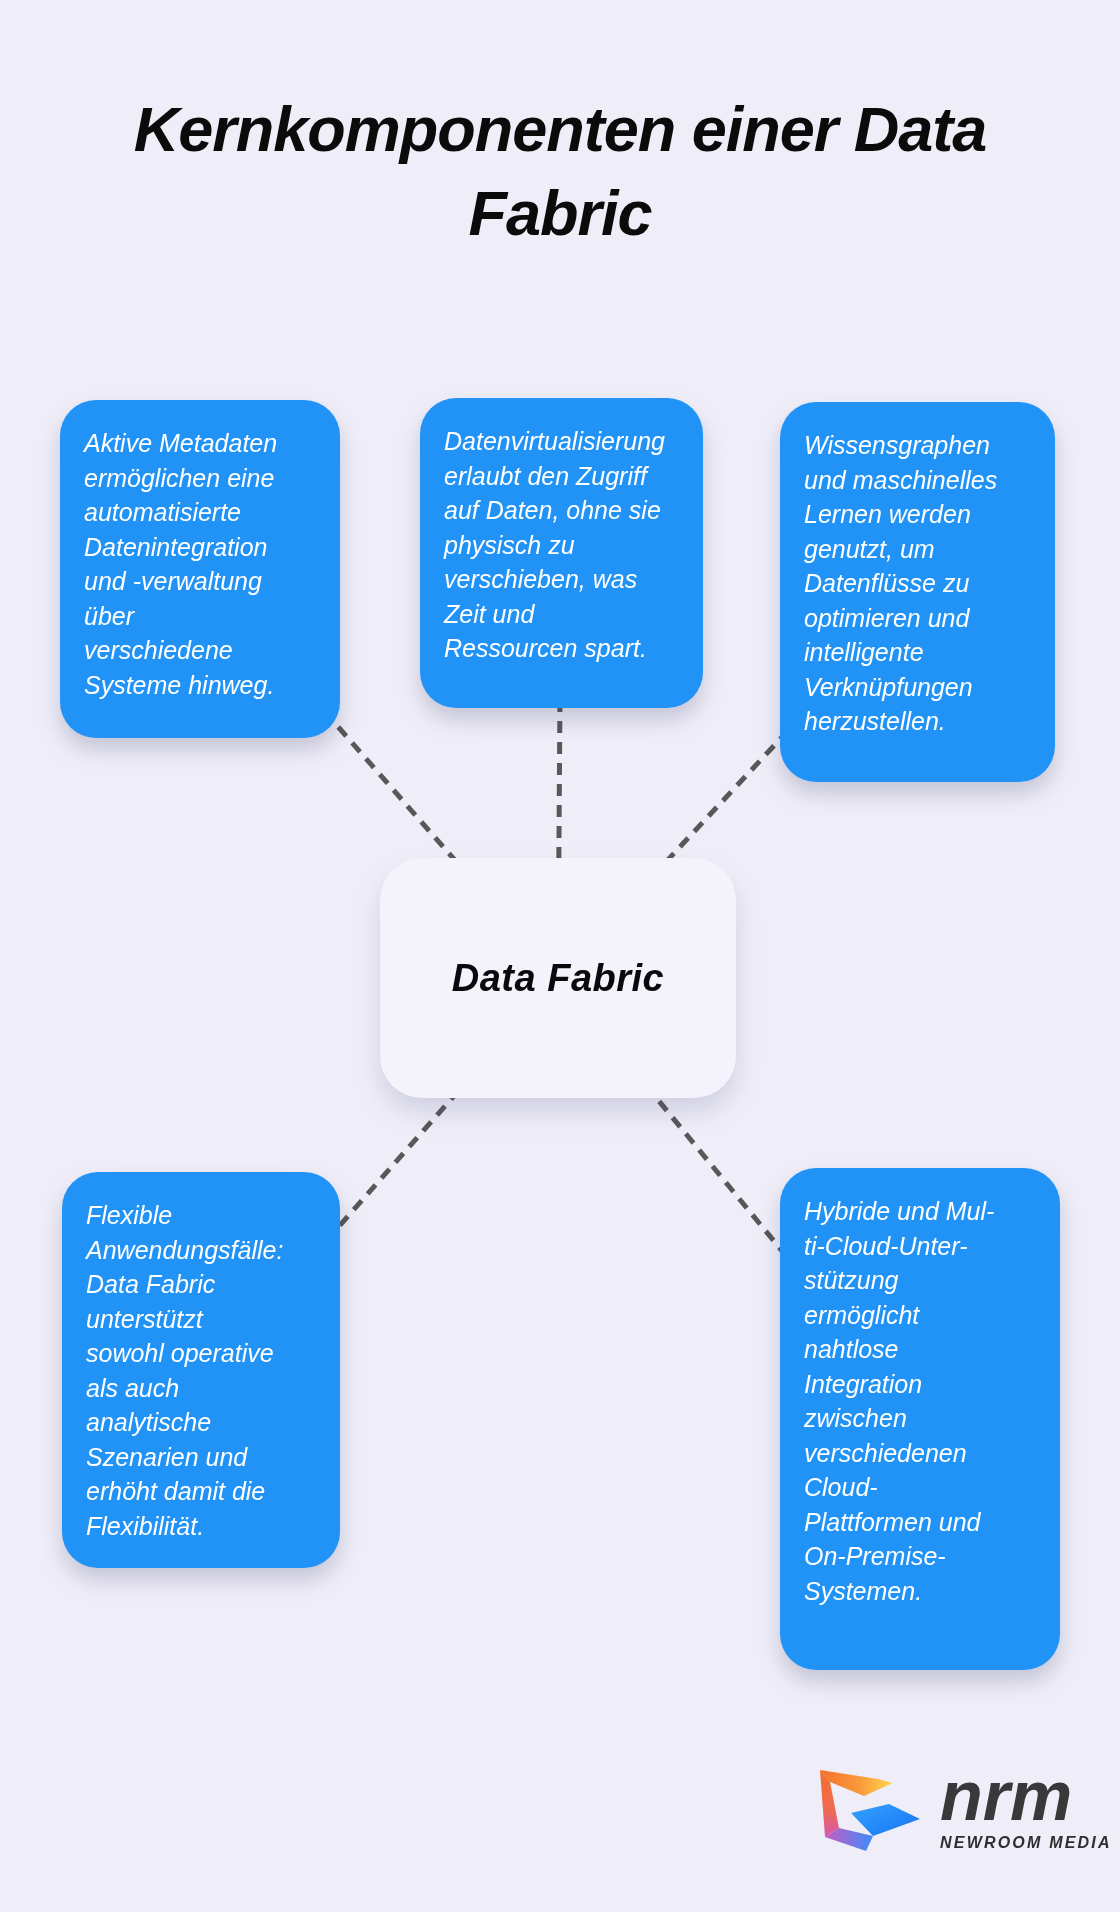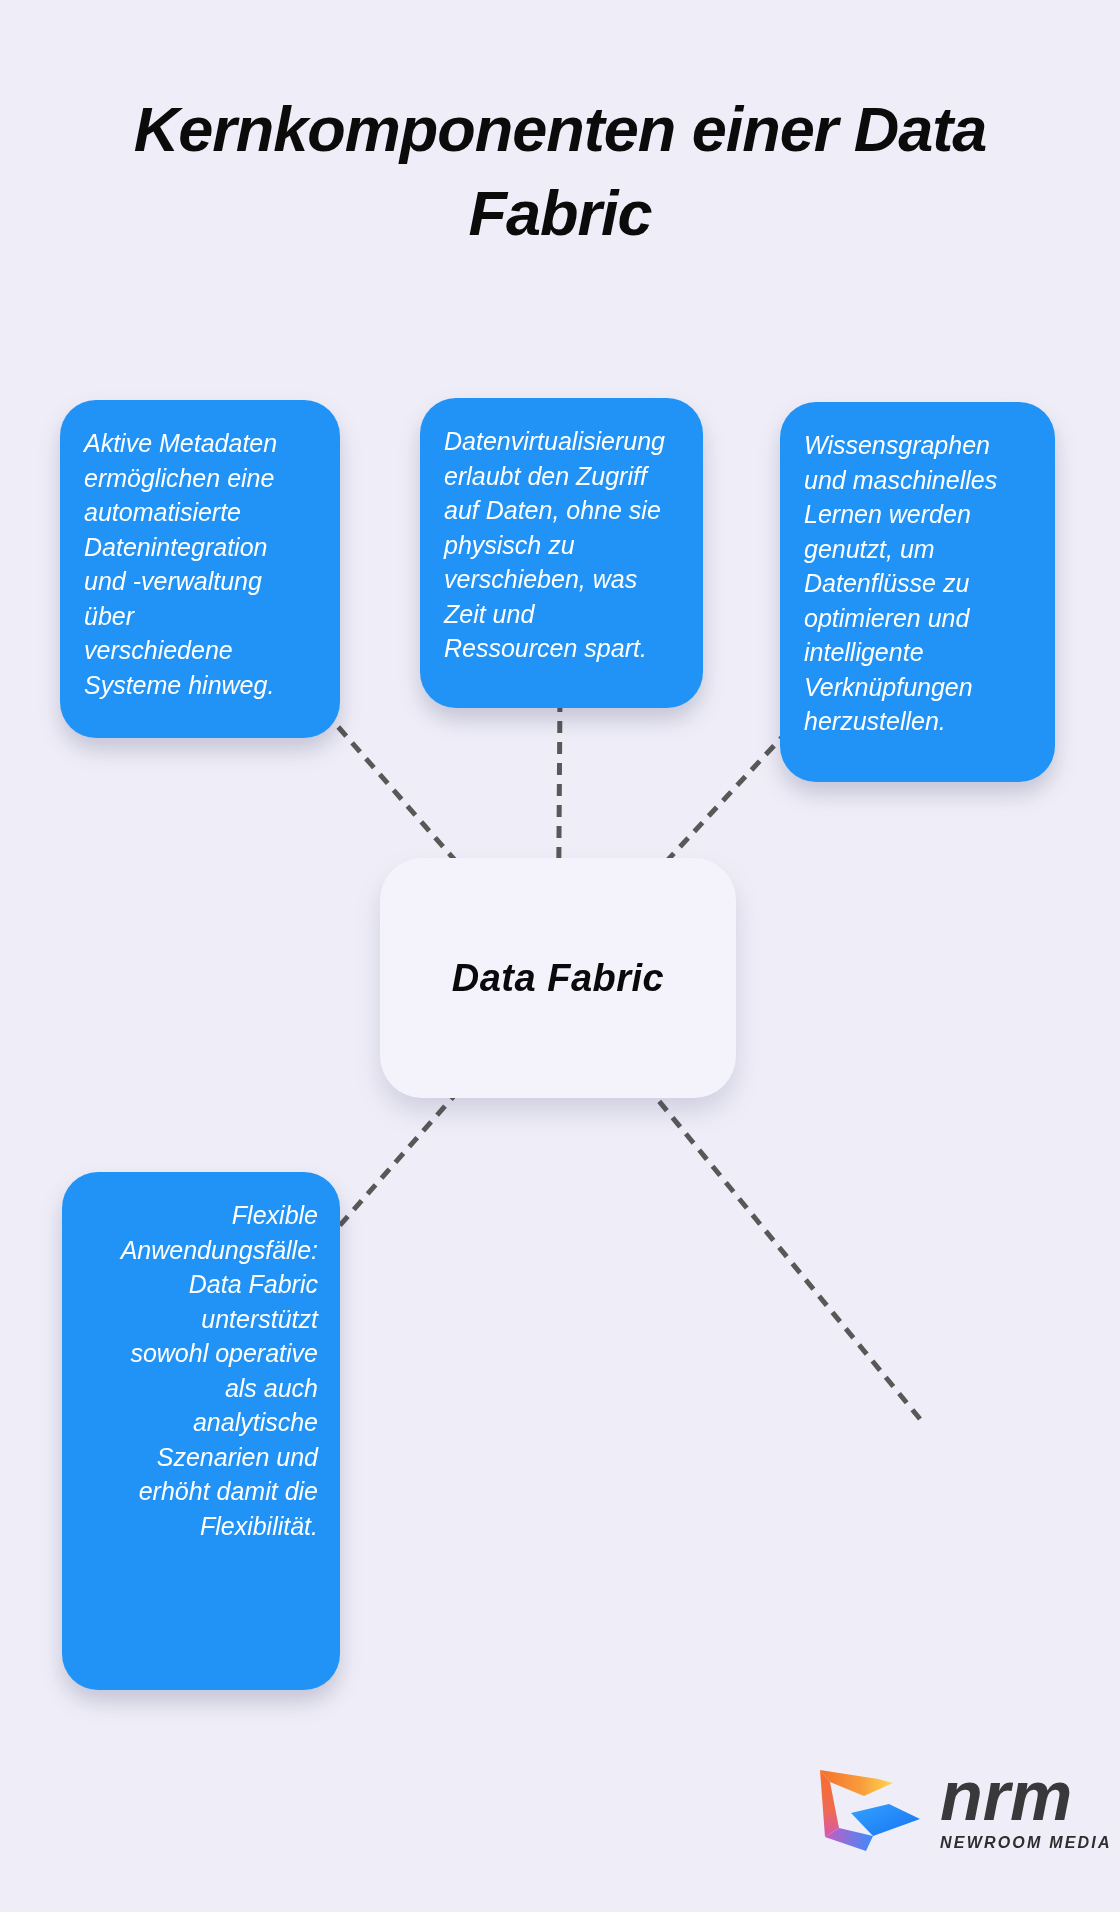--- a/index.html
+++ b/index.html
@@ -62,21 +62,21 @@
     padding: 26px 22px 36px 24px;
     font-size: 25px;
     line-height: 1.38;
     white-space: pre-line;
     box-shadow: 0 12px 22px rgba(50, 50, 95, 0.22);
     z-index: 2;
   }
   .node-1 { left: 60px;  top: 400px;  width: 280px; height: 338px; }
   .node-2 { left: 420px; top: 398px;  width: 283px; height: 310px; }
   .node-3 { left: 780px; top: 402px;  width: 275px; height: 380px; }
-  .node-4 { left: 62px;  top: 1172px; width: 278px; height: 518px; text-align: right; }
+  .node-4 { left: 62px;  top: 1172px; width: 278px; height: 396px; }
   .node-5 { left: 780px; top: 1168px; width: 280px; height: 502px; }
   .center-node {
     position: absolute;
     left: 380px;
     top: 858px;
     width: 356px;
     height: 240px;
     background: var(--center_bg);
     border-radius: 42px;
     box-shadow: 0 14px 26px rgba(70, 70, 120, 0.18);
@@ -161,20 +161,32 @@
   <div class="node node-4">Flexible
 Anwendungsfälle:
 Data Fabric
 unterstützt
 sowohl operative
 als auch
 analytische
 Szenarien und
 erhöht damit die
 Flexibilität.</div>
+  <div class="node node-5">Hybride und Mul-
+ti-Cloud-Unter-
+stützung
+ermöglicht
+nahtlose
+Integration
+zwischen
+verschiedenen
+Cloud-
+Plattformen und
+On-Premise-
+Systemen.</div>
 
   <div class="center-node">
     <span class="label">Data Fabric</span>
   </div>
 
   <div class="branding">
     <svg class="logo-mark" viewBox="0 0 106 90" xmlns="http://www.w3.org/2000/svg" aria-hidden="true">
       <defs>
         <linearGradient id="gradTop" x1="0" y1="0" x2="1" y2="0">
           <stop offset="0" stop-color="#F4702B"></stop>

